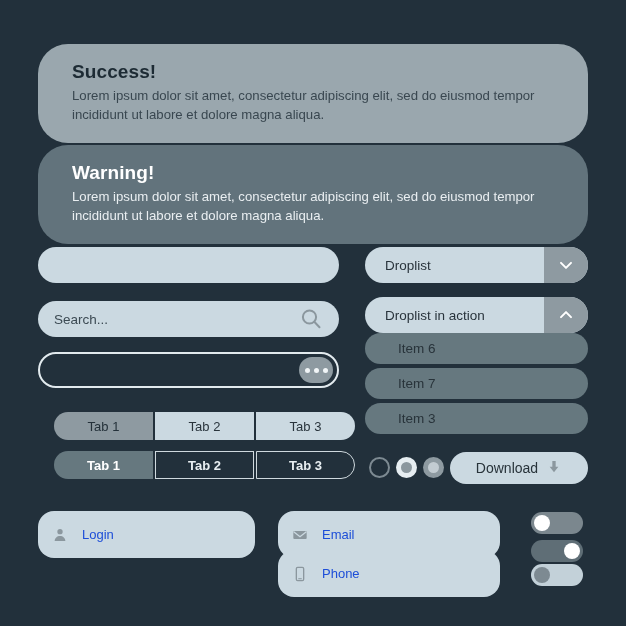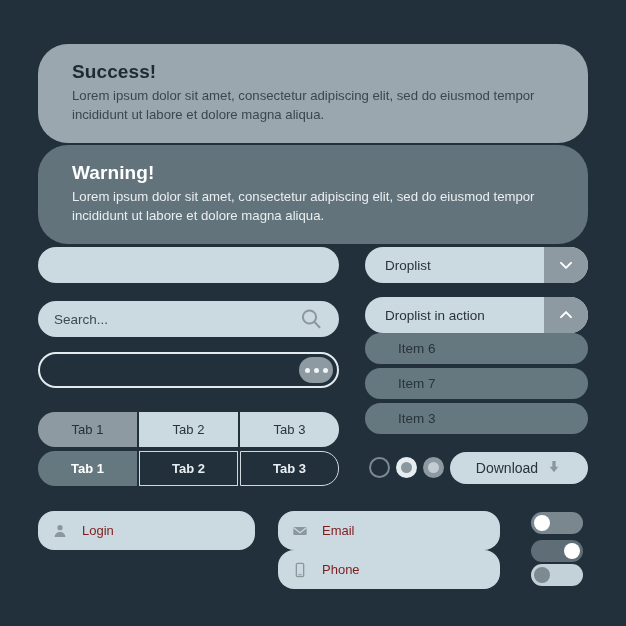--- a/index.html
+++ b/index.html
@@ -102,23 +102,23 @@
   .dots-btn i {
     display: block;
     width: 5px; height: 5px;
     border-radius: 50%;
     background: #f1f5f7;
   }
 
   
   .tabs {
     position: absolute;
-    left: 38px;
-    display: flex;
-    height: 35px;
+    left: 54px;
+    display: flex;
+    height: 28px;
     width: 301px;
   }
   .tabs-a { top: 412px; }
   .tabs-b { top: 451px; }
   .tab {
     flex: 1;
     display: flex;
     align-items: center;
     justify-content: center;
     font-size: 13px;
@@ -219,30 +219,30 @@
     align-items: center;
     justify-content: center;
     gap: 8px;
     font-size: 14px;
     color: #28333a;
   }
 
   
   .field {
     position: absolute;
-    height: 39px;
+    height: 47px;
     border-radius: 16px;
     background: #cbd9e1;
     display: flex;
     align-items: center;
     box-sizing: border-box;
     padding-left: 14px;
     gap: 14px;
     font-size: 13px;
-    color: #7f1d1d;
+    color: #1d4ed8;
   }
   .f-login    { left: 38px;  top: 511px; width: 217px; }
   .f-password { left: 38px;  top: 550px; width: 217px; }
   .f-email    { left: 278px; top: 511px; width: 222px; }
   .f-phone    { left: 278px; top: 550px; width: 222px; }
   .field .ic { width: 16px; height: 16px; flex: 0 0 auto; display: block; }
 
   
   .toggle {
     position: absolute;

